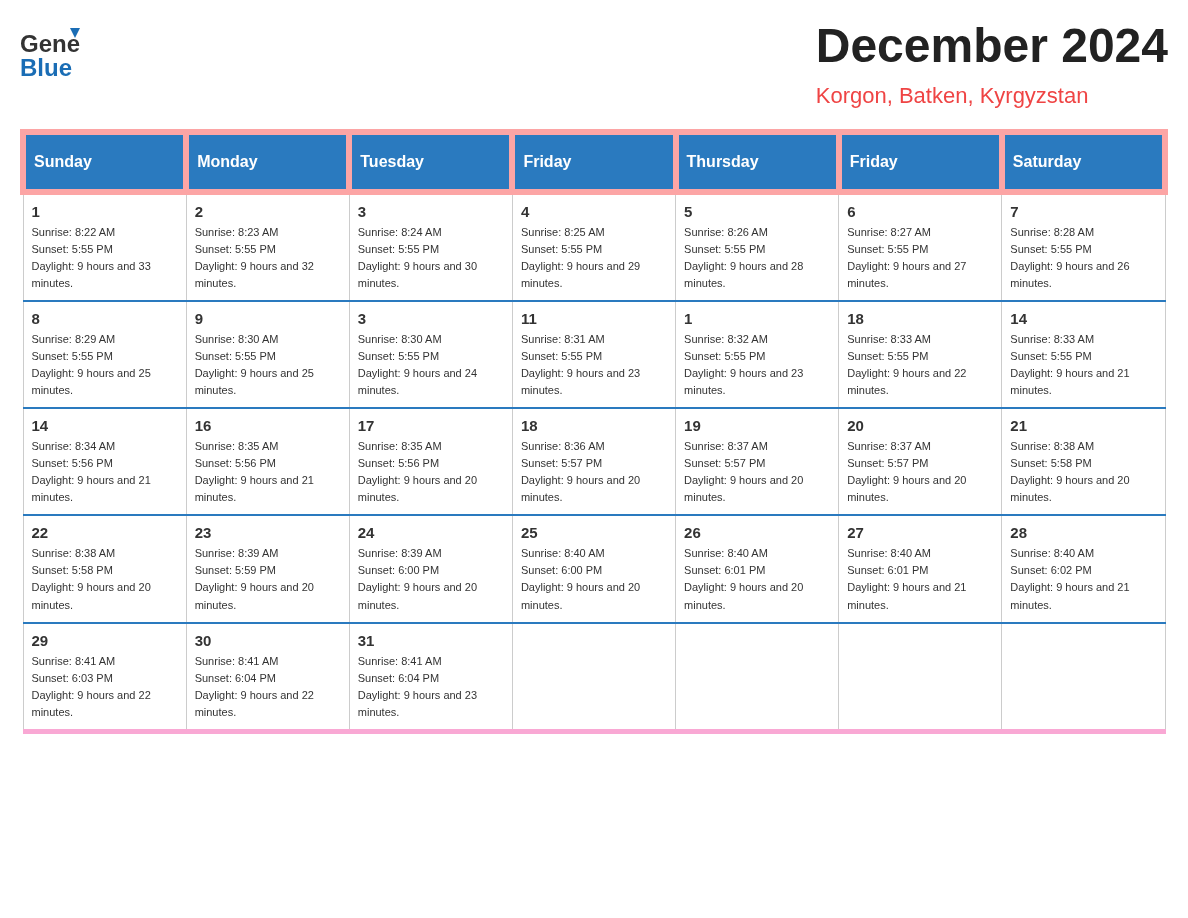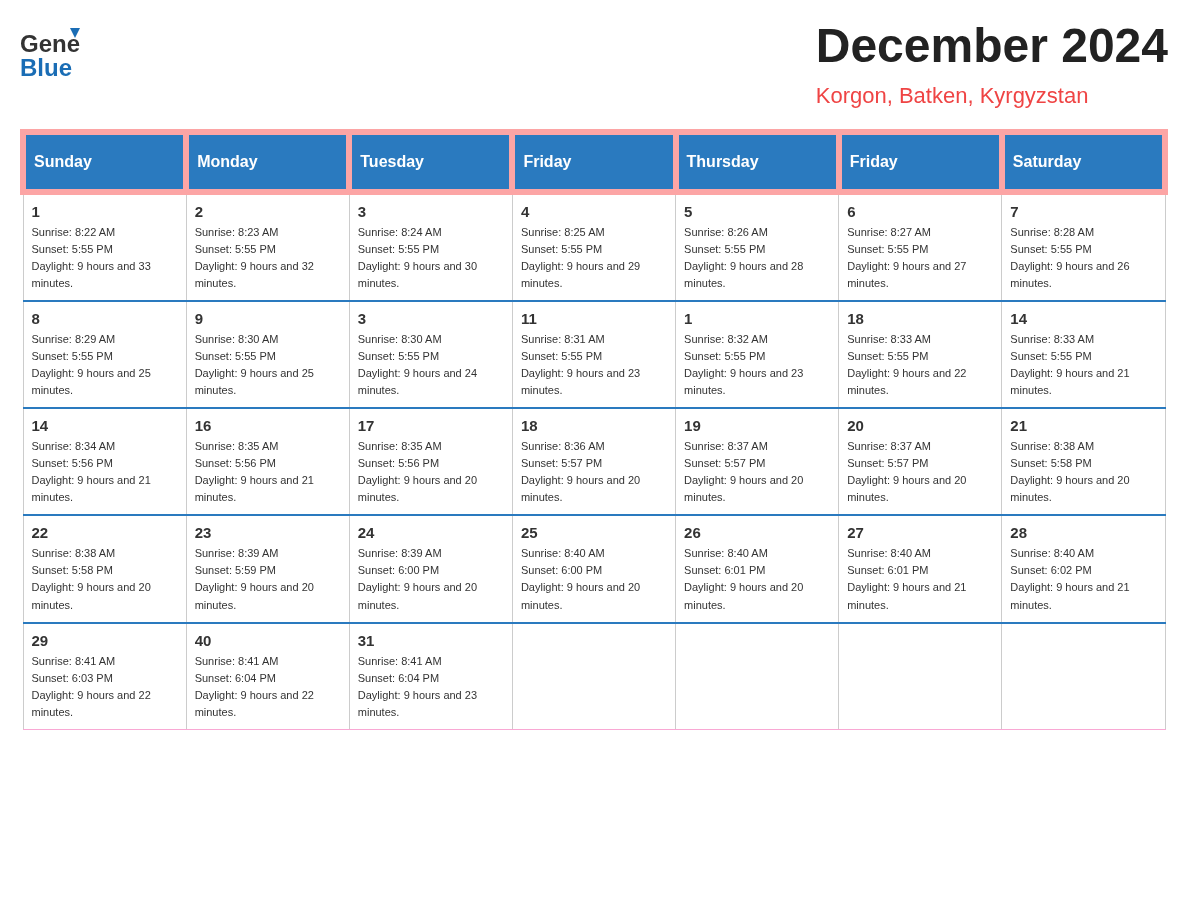--- a/index.html
+++ b/index.html
@@ -52,21 +52,21 @@
       vertical-align: top;
       padding: 8px;
       border: 1px solid #ccc;
       font-size: 13px;
       color: #333;
       width: 14.28%;
       min-height: 100px;
       border-bottom: 2px solid #2a7abf;
     }
     .calendar-table tr:last-child td {
-      border-bottom: 1px solid #f9a8d4;
+      border-bottom: 5px solid #f9a8d4;
     }
     .day-number {
       font-size: 15px;
       font-weight: bold;
       margin-bottom: 4px;
       display: block;
     }
     .day-info {
       line-height: 1.55;
       font-size: 11px;
@@ -342,21 +342,21 @@
       <tr>
         <td>
         <span class="day-number">29</span>
         <div class="day-info">
           Sunrise: 8:41 AM<br>
           Sunset: 6:03 PM<br>
           Daylight: 9 hours and 22 minutes.
         </div>
       </td>
         <td>
-        <span class="day-number">40</span>
+        <span class="day-number">30</span>
         <div class="day-info">
           Sunrise: 8:41 AM<br>
           Sunset: 6:04 PM<br>
           Daylight: 9 hours and 22 minutes.
         </div>
       </td>
         <td>
         <span class="day-number">31</span>
         <div class="day-info">
           Sunrise: 8:41 AM<br>

